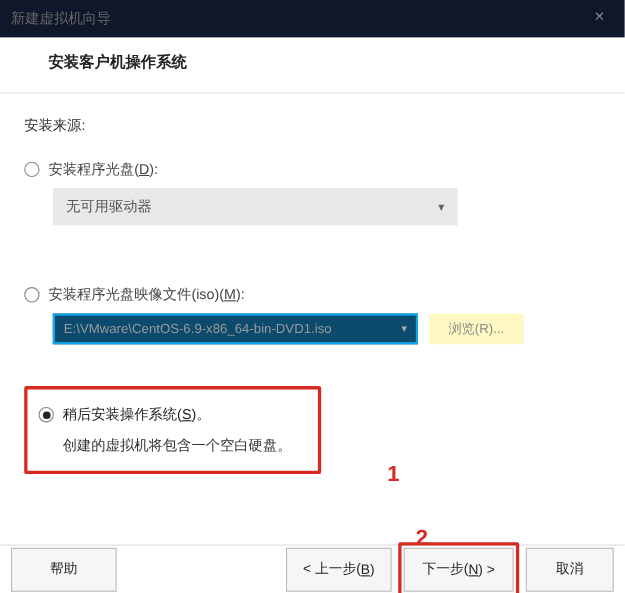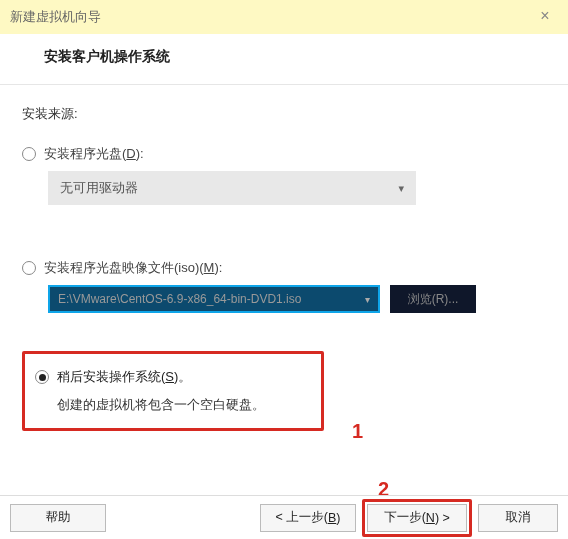--- a/index.html
+++ b/index.html
@@ -12,21 +12,21 @@
     width: 568px;
     height: 539px;
     overflow: hidden;
     position: relative;
   }
   .titlebar {
     height: 34px;
     display: flex;
     align-items: center;
     padding: 0 10px;
-    background: #fef9c3;
+    background: #0f172a;
     color: #666;
     position: relative;
   }
   .titlebar .close {
     position: absolute;
     right: 12px;
     top: 6px;
     width: 22px;
     text-align: center;
     color: #888;
@@ -130,32 +130,32 @@
   }
   .combo .arrow {
     position: absolute;
     right: 8px;
     font-size: 10px;
     color: #aaa;
   }
   .browse-btn {
     width: 86px;
     height: 28px;
-    background: #0f172a;
+    background: #fef9c3;
     color: #888;
     display: flex;
     align-items: center;
     justify-content: center;
     font-size: 12px;
   }
   .opt3-box {
     border: 3px solid #d62a22;
     border-radius: 2px;
     padding: 14px 10px 14px 10px;
-    width: 302px;
+    width: 270px;
     margin-top: 38px;
   }
   .opt3-desc {
     margin: 10px 0 0 22px;
     color: #333;
     font-size: 13px;
   }
   .annot {
     position: absolute;
     color: #d62a22;
@@ -168,21 +168,21 @@
     left: 0;
     right: 0;
     height: 44px;
     border-top: 1px solid #ddd;
     display: flex;
     align-items: center;
     padding: 0 10px;
     background: #fff;
   }
   .btn {
-    height: 28px;
+    height: 40px;
     min-width: 96px;
     border: 1px solid #bbb;
     background: #f6f6f6;
     display: flex;
     align-items: center;
     justify-content: center;
     font-size: 12.5px;
     color: #222;
     padding: 0 10px;
   }

